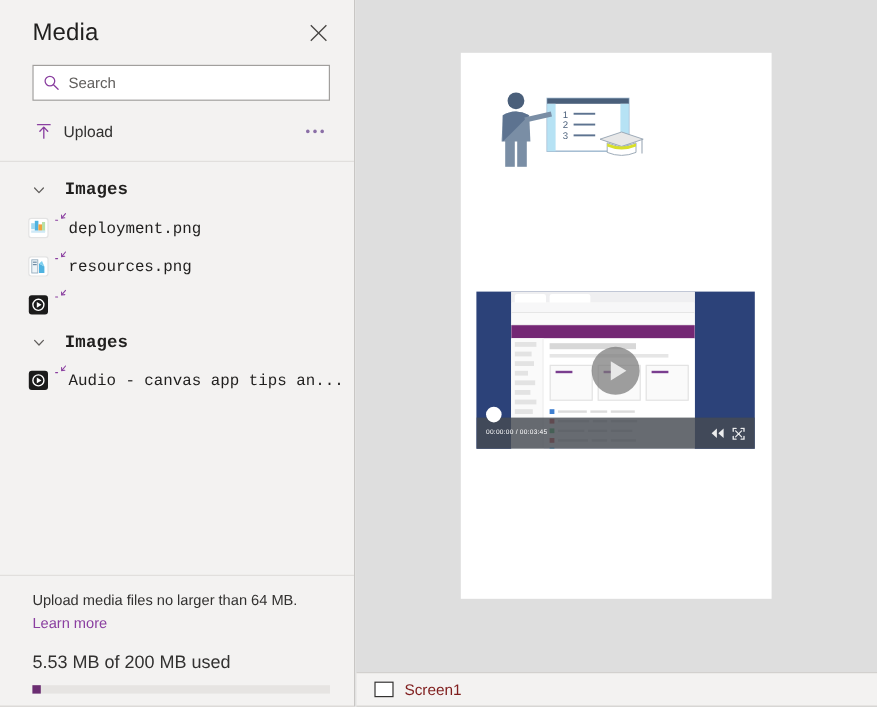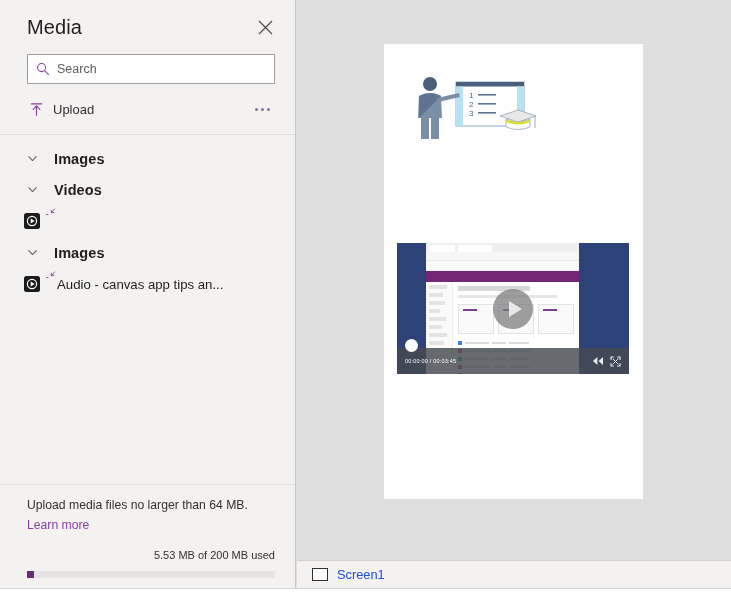--- a/index.html
+++ b/index.html
@@ -104,20 +104,21 @@
 
   .divider {
     height: 1px; background: #e1dfdd; margin: 6px 0 0 0;
     flex: none;
   }
 
   .file-list {
     flex: 1;
     overflow-y: auto;
     padding-top: 8px;
+    font-family: Liberation Mono, monospace;
   }
   .group-header {
     height: 31px;
     display: flex;
     align-items: center;
     padding-left: 27px;
     gap: 16px;
     cursor: pointer;
   }
   .chev {
@@ -164,21 +165,21 @@
     margin-top: 13px;
   }
   .footer-note {
     font-size: 12.2px; color: #323130; line-height: 1.45;
   }
   .learn-more {
     font-size: 12.2px; color: #8a3fa0; text-decoration: none; cursor: pointer;
     display: inline-block; margin-top: 1px;
   }
   .usage-line {
-    font-size: 11px; color: #323130; text-align: right; margin-top: 16px;
+    font-size: 15px; color: #323130; margin-top: 16px;
   }
   .progress-track {
     height: 7px;
     background: #e6e4e2;
     margin-top: 10px;
     position: relative;
   }
   .progress-fill {
     position: absolute; left: 0; top: 0; bottom: 0;
     width: 2.8%;
@@ -279,21 +280,21 @@
     gap: 9px;
   }
   .screen-chip {
     display: flex; align-items: center; gap: 9px; cursor: pointer;
   }
   .screen-icon {
     width: 16px; height: 13px;
     border: 1.6px solid #323130;
     background: #fff;
   }
-  .screen-label { font-size: 12.8px; color: #1d4ed8; }
+  .screen-label { font-size: 12.8px; color: #7f1d1d; }
 </style>
 </head>
 <body>
 
 <div class="app">
 
   <div class="media-panel">
 
     <div class="panel-header">
       <div class="panel-title">Media</div>
@@ -335,29 +336,59 @@
 
     <div class="file-list">
 
       <div class="group-header">
         <svg class="chev" viewBox="0 0 12 12">
           <path d="M2 4 L6 8.2 L10 4" fill="none" stroke="#605e5c" stroke-width="1.15" stroke-linecap="round" stroke-linejoin="round"></path>
         </svg>
         <span class="group-name">Images</span>
       </div>
 
-
-
-
-      <div class="group-header">
-        <svg class="chev" viewBox="0 0 12 12">
-          <path d="M2 4 L6 8.2 L10 4" fill="none" stroke="#605e5c" stroke-width="1.15" stroke-linecap="round" stroke-linejoin="round"></path>
-        </svg>
-        <span class="group-name">Videos</span>
-      </div>
+      <div class="media-item">
+        <span class="item-icon">
+          <svg width="18" height="18" viewBox="0 0 18 18">
+            <rect x="1" y="1" width="16" height="16" rx="2" fill="#ffffff" stroke="#e3e3e3"></rect>
+            <rect x="3" y="5" width="3" height="5" fill="#9fd8f0"></rect>
+            <rect x="6" y="3" width="3" height="9" fill="#4fb3e0"></rect>
+            <rect x="9" y="6" width="3" height="6" fill="#f2a33c"></rect>
+            <rect x="12" y="4" width="2.6" height="8" fill="#b8e0a8"></rect>
+            <rect x="3" y="11" width="11.6" height="2" fill="#cfe9f7"></rect>
+          </svg>
+        </span>
+        <svg class="drag-mark" viewBox="0 0 11 9">
+          <path d="M8.6 1 L5.6 4.6" stroke="#8a3fa0" stroke-width=".9" stroke-linecap="round"></path>
+          <path d="M5.3 2.3 L5.4 4.8 L8 4.5" stroke="#8a3fa0" stroke-width=".9" fill="none" stroke-linecap="round"></path>
+          <path d="M0 6.5 L2 6.5" stroke="#8a3fa0" stroke-width=".9" stroke-linecap="round"></path>
+        </svg>
+        <span class="item-name">deployment.png</span>
+      </div>
+
+      <div class="media-item">
+        <span class="item-icon">
+          <svg width="18" height="18" viewBox="0 0 18 18">
+            <rect x="1" y="1" width="16" height="16" rx="2" fill="#ffffff" stroke="#e3e3e3"></rect>
+            <rect x="3.5" y="3.5" width="5" height="11" fill="#eef4f8" stroke="#8fa8bb" stroke-width=".7"></rect>
+            <rect x="4.4" y="5" width="3.2" height="1" fill="#6f8da5"></rect>
+            <rect x="4.4" y="7" width="3.2" height="1" fill="#6f8da5"></rect>
+            <path d="M9.5 14.5 L9.5 6.5 L14 9 L14 14.5 Z" fill="#4fb3e0"></path>
+            <path d="M9.5 6.5 L12 4.5 L14 9 Z" fill="#7fd0ef"></path>
+          </svg>
+        </span>
+        <svg class="drag-mark" viewBox="0 0 11 9">
+          <path d="M8.6 1 L5.6 4.6" stroke="#8a3fa0" stroke-width=".9" stroke-linecap="round"></path>
+          <path d="M5.3 2.3 L5.4 4.8 L8 4.5" stroke="#8a3fa0" stroke-width=".9" fill="none" stroke-linecap="round"></path>
+          <path d="M0 6.5 L2 6.5" stroke="#8a3fa0" stroke-width=".9" stroke-linecap="round"></path>
+        </svg>
+        <span class="item-name">resources.png</span>
+      </div>
+
+
 
       <div class="media-item">
         <span class="item-icon">
           <svg width="18" height="18" viewBox="0 0 18 18">
             <rect x="1" y="1" width="16" height="16" rx="2.5" fill="#1b1b1b"></rect>
             <circle cx="9" cy="9" r="4.6" fill="none" stroke="#ffffff" stroke-width="1.15"></circle>
             <path d="M7.7 6.6 L11.6 9 L7.7 11.4 Z" fill="#ffffff"></path>
           </svg>
         </span>
         <svg class="drag-mark" viewBox="0 0 11 9">

